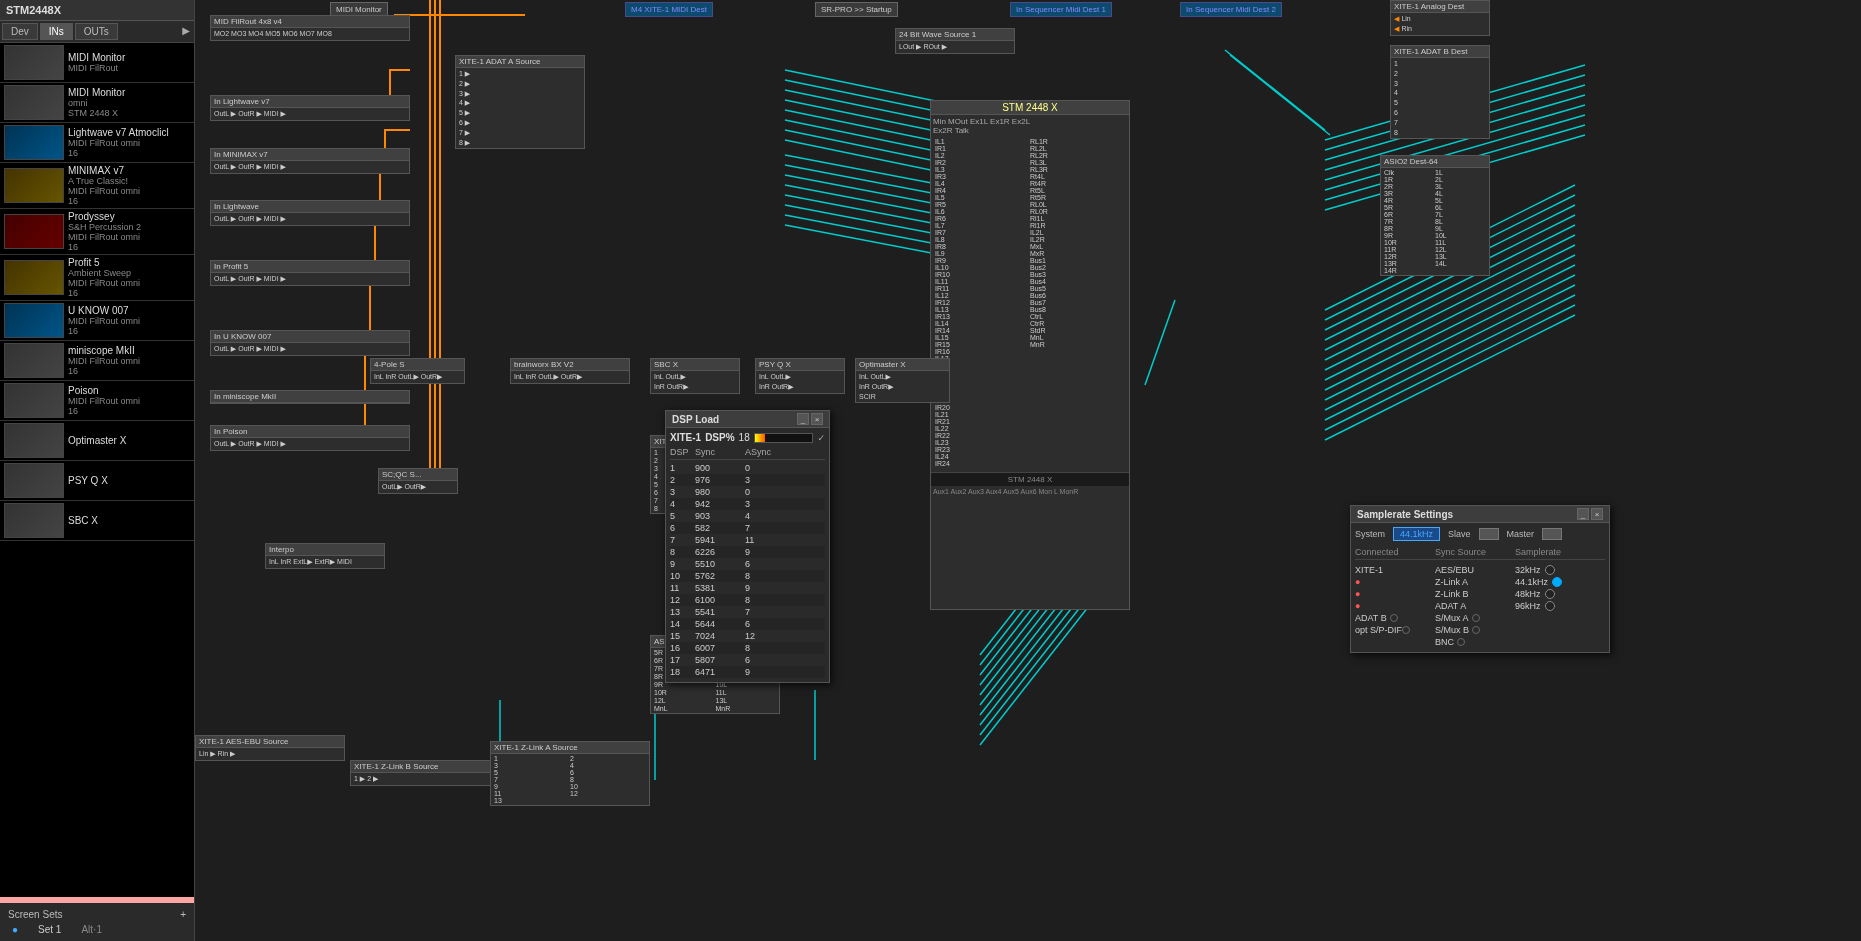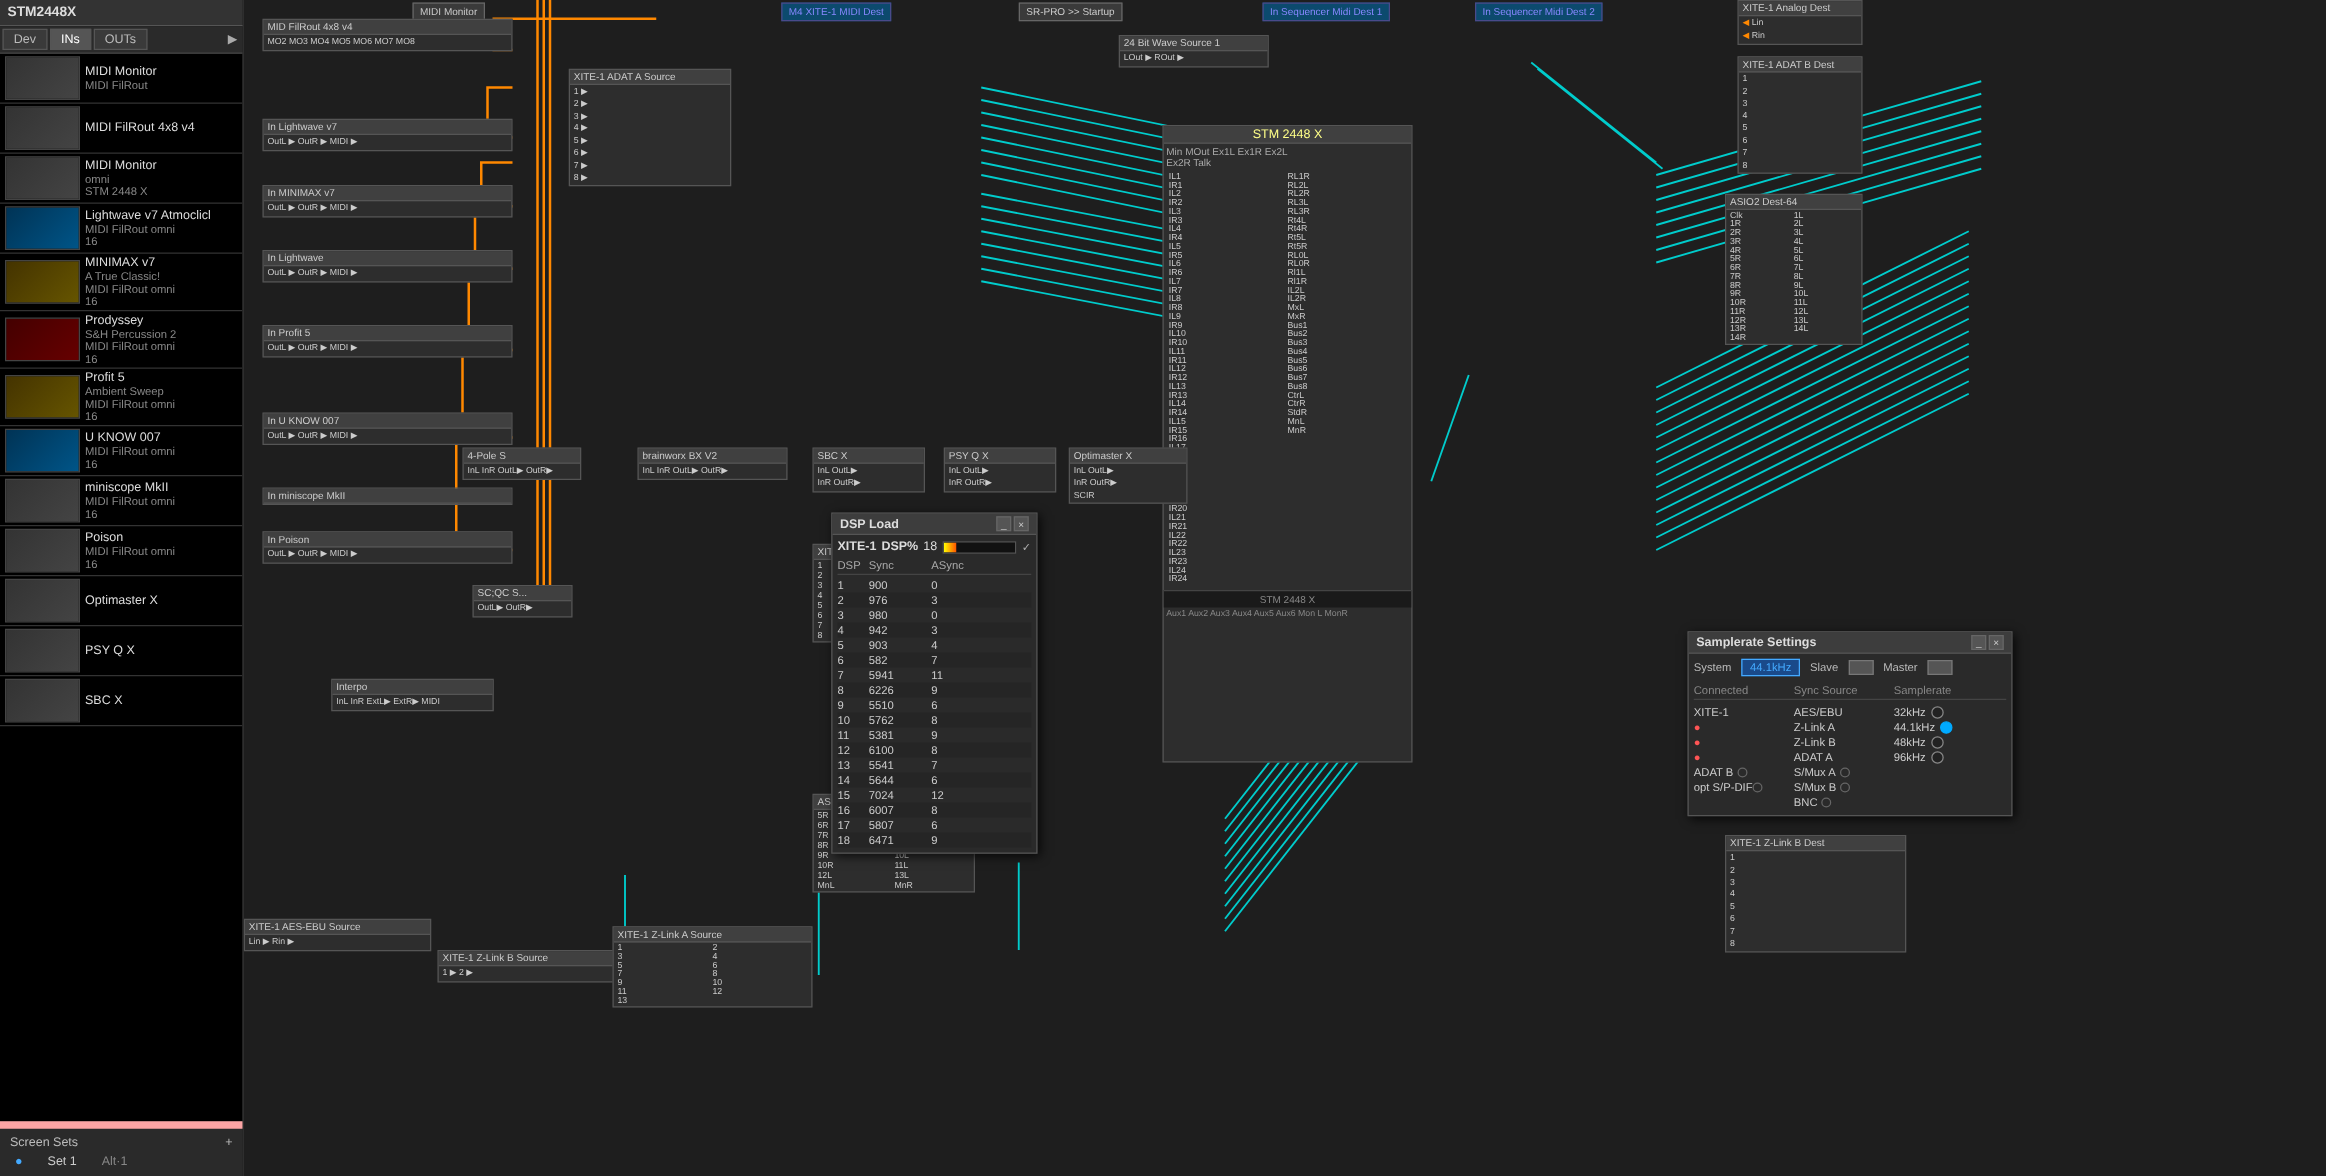--- a/index.html
+++ b/index.html
@@ -327,26 +327,20 @@
   <div class="sidebar-scroll">
 
     <div class="sidebar-item">
       <div class="thumb-placeholder thumb-gray"></div>
       <div class="sidebar-item-info">
         <div class="sidebar-item-name">MIDI Monitor</div>
         <div class="sidebar-item-sub">MIDI FilRout</div>
       </div>
     </div>
 
-    <div class="sidebar-item">
-      <div class="thumb-placeholder thumb-gray"></div>
-      <div class="sidebar-item-info">
-        <div class="sidebar-item-name">MIDI FilRout 4x8 v4</div>
-      </div>
-    </div>
 
     <div class="sidebar-item">
       <div class="thumb-placeholder thumb-gray"></div>
       <div class="sidebar-item-info">
         <div class="sidebar-item-name">MIDI Monitor</div>
         <div class="sidebar-item-sub">omni</div>
         <div class="sidebar-item-sub">STM 2448 X</div>
       </div>
     </div>
 
@@ -787,21 +781,21 @@
     </div>
   </div>
 
   <div class="conn-node" style="position:absolute; left:183px; top:468px; width:80px;">
     <div class="conn-header">SC;QC S...</div>
     <div class="port-list">
       <div class="port-entry">OutL▶ OutR▶</div>
     </div>
   </div>
 
-  <div class="conn-node" style="position:absolute; left:70px; top:543px; width:130px;">
+  <div class="conn-node" style="position:absolute; left:70px; top:543px; width:120px;">
     <div class="conn-header">Interpo</div>
     <div class="port-list">
       <div class="port-entry">InL InR ExtL▶ ExtR▶ MIDI</div>
     </div>
   </div>
 
   <div class="conn-node" style="position:absolute; left:455px; top:435px; width:130px;">
     <div class="conn-header">XITE-1 ADAT B Source</div>
     <div class="port-list">
       <div style="display:grid; grid-template-columns:1fr 1fr; font-size:7px; gap:1px;">
@@ -925,33 +919,20 @@
     <div class="conn-header">Lin XITE-1 Phones Dest</div>
     <div class="port-list">
       <div class="port-entry">Rin</div>
     </div>
   </div>
 
   <div class="conn-node" style="position:absolute; left:1185px; top:635px; width:145px;">
     <div class="conn-header">XITE-1 AES-EBU Dest</div>
   </div>
 
-  <div class="conn-node" style="position:absolute; left:1185px; top:668px; width:145px;">
-    <div class="conn-header">XITE-1 Z-Link B Dest</div>
-    <div class="port-list">
-      <div class="port-entry">1</div>
-      <div class="port-entry">2</div>
-      <div class="port-entry">3</div>
-      <div class="port-entry">4</div>
-      <div class="port-entry">5</div>
-      <div class="port-entry">6</div>
-      <div class="port-entry">7</div>
-      <div class="port-entry">8</div>
-    </div>
-  </div>
 
   <div class="dialog-dsp">
     <div class="dialog-title-bar">
       <span class="dialog-title">DSP Load</span>
       <div style="display:flex; gap:2px;">
         <div class="dialog-btn">_</div>
         <div class="dialog-btn">×</div>
       </div>
     </div>
     <div class="dialog-body">

